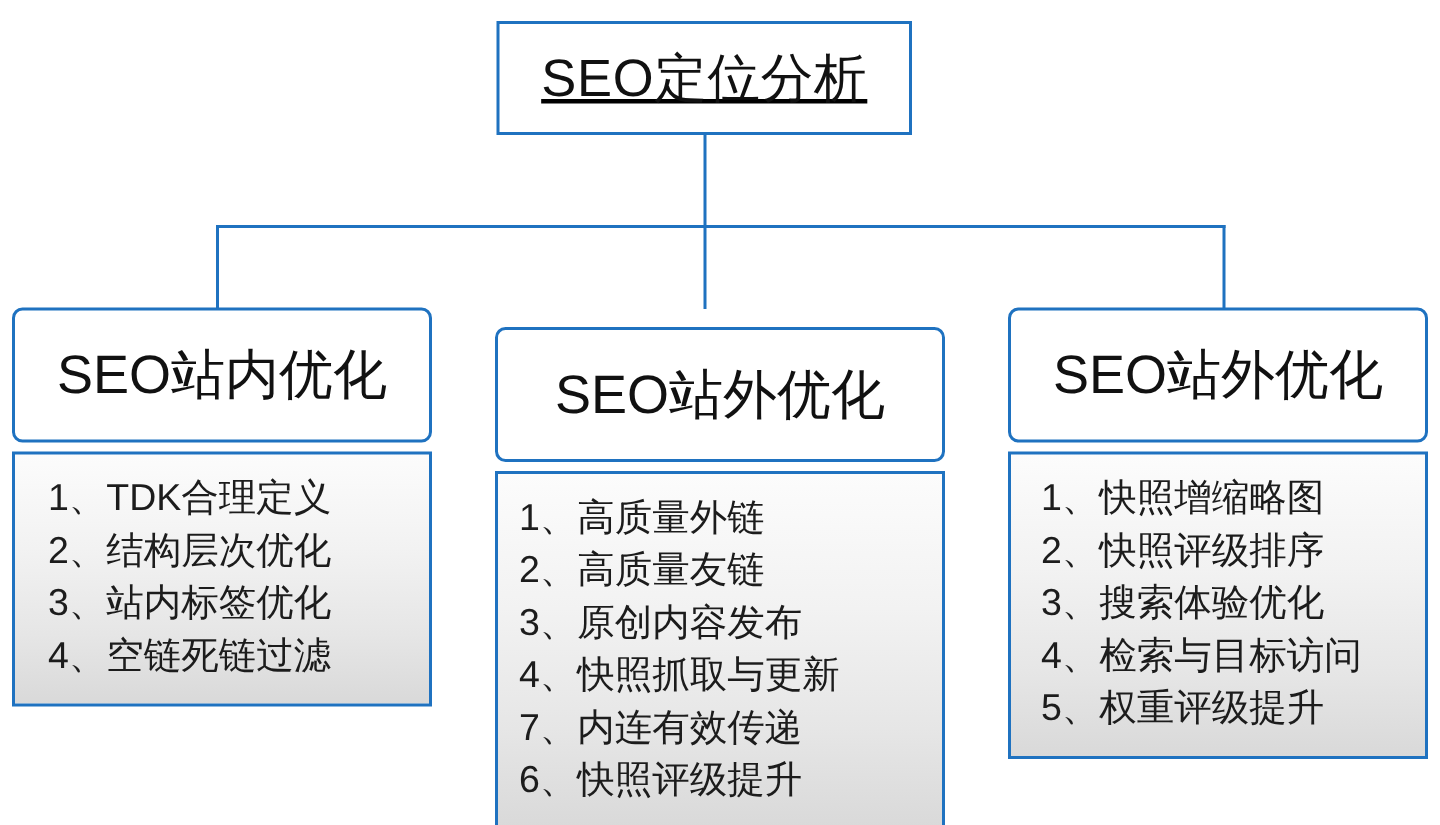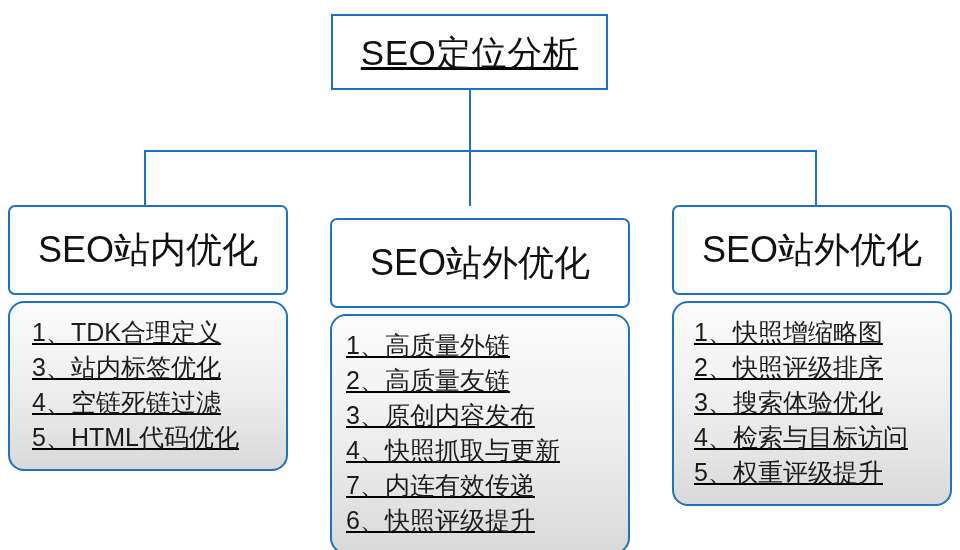--- a/index.html
+++ b/index.html
@@ -80,24 +80,23 @@
     font-size: 36px;
     color: #111111;
     line-height: 1;
     white-space: nowrap;
   }
 
   .col-body {
     box-sizing: border-box;
     margin-top: 6px;
     border: 2px solid #1f72c0;
-    border-radius: 16px;
+    border-radius: 0;
     background: linear-gradient(to bottom, #fcfcfc 0%, #f2f2f2 38%, #e6e6e6 72%, #d9d9d9 100%);
     padding: 12px 0 14px 0;
-    text-decoration: underline;
   }
 
   .item-list {
     list-style: none;
     margin: 0;
     padding: 0;
   }
   .list-item {
     font-size: 25px;
     color: #1c1c1c;
@@ -123,23 +122,23 @@
     <span class="node-title">SEO定位分析</span>
   </div>
 
   <div class="column" id="column-0">
     <div class="col-header">
       <span class="col-header-text">SEO站内优化</span>
     </div>
     <div class="col-body">
       <ul class="item-list">
         <li class="list-item">1、TDK合理定义</li>
+        <li class="list-item">2、结构层次优化</li>
         <li class="list-item">3、站内标签优化</li>
         <li class="list-item">4、空链死链过滤</li>
-        <li class="list-item">5、HTML代码优化</li>
       </ul>
     </div>
   </div>
 
   <div class="column" id="column-1">
     <div class="col-header">
       <span class="col-header-text">SEO站外优化</span>
     </div>
     <div class="col-body">
       <ul class="item-list">

